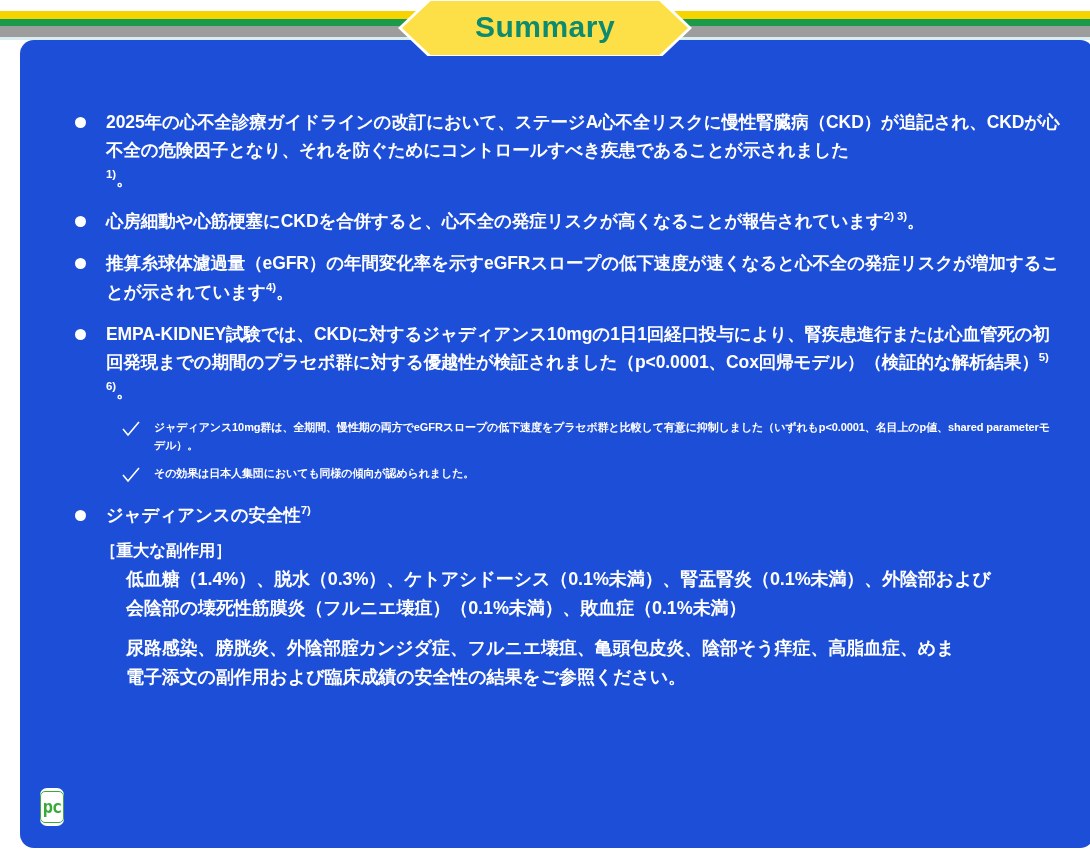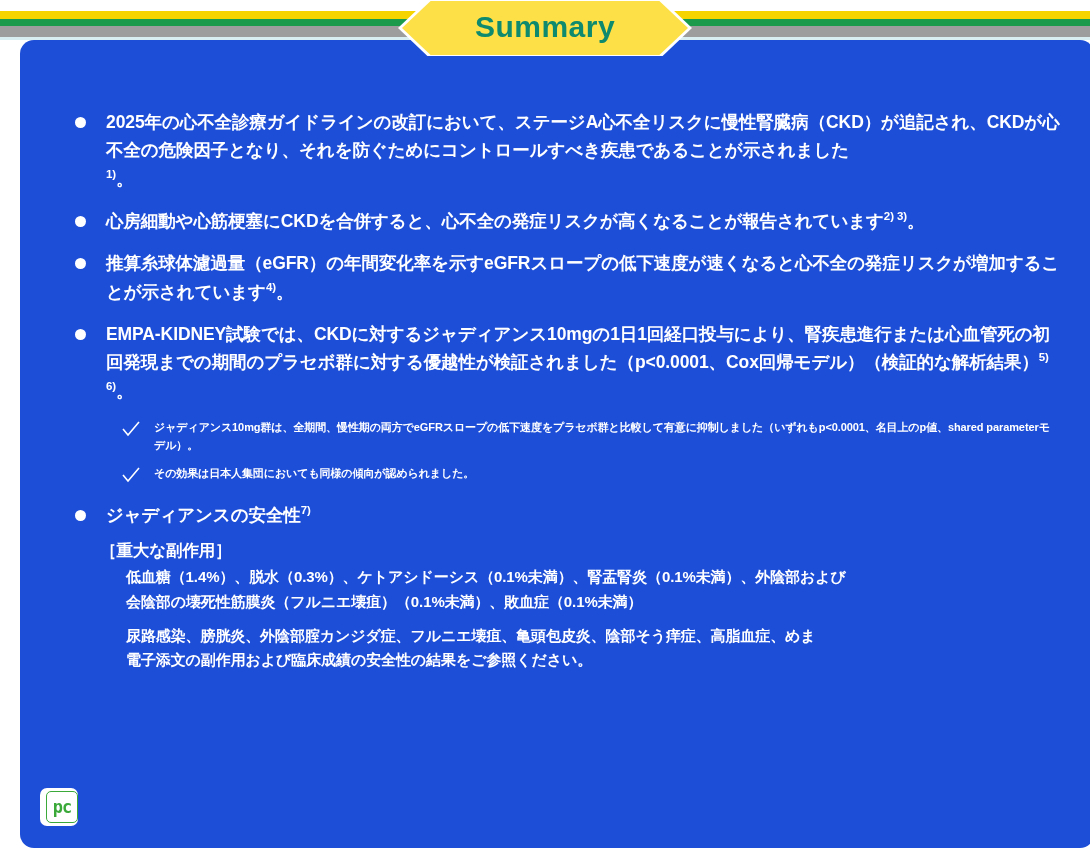--- a/index.html
+++ b/index.html
@@ -147,34 +147,34 @@
     margin-bottom: 10px;
   }
   .safety-heading {
     font-size: 16.5px;
     font-weight: bold;
     line-height: 1.6;
     margin-bottom: 2px;
     letter-spacing: -0.1px;
   }
   .safety-body {
-    font-size: 15px;
+    font-size: 18px;
     font-weight: bold;
     line-height: 1.62;
     margin-left: 26px;
     letter-spacing: -0.1px;
   }
   .safety-body .cont { display: block; }
 
   
   .logo-badge {
     position: absolute;
     left: 20px;
     bottom: 22px;
-    width: 38px;
+    width: 24px;
     height: 38px;
     background: #ffffff;
     border-radius: 7px;
     display: flex;
     align-items: center;
     justify-content: flex-end;
   }
   .logo-inner {
     width: 30px;
     height: 30px;

